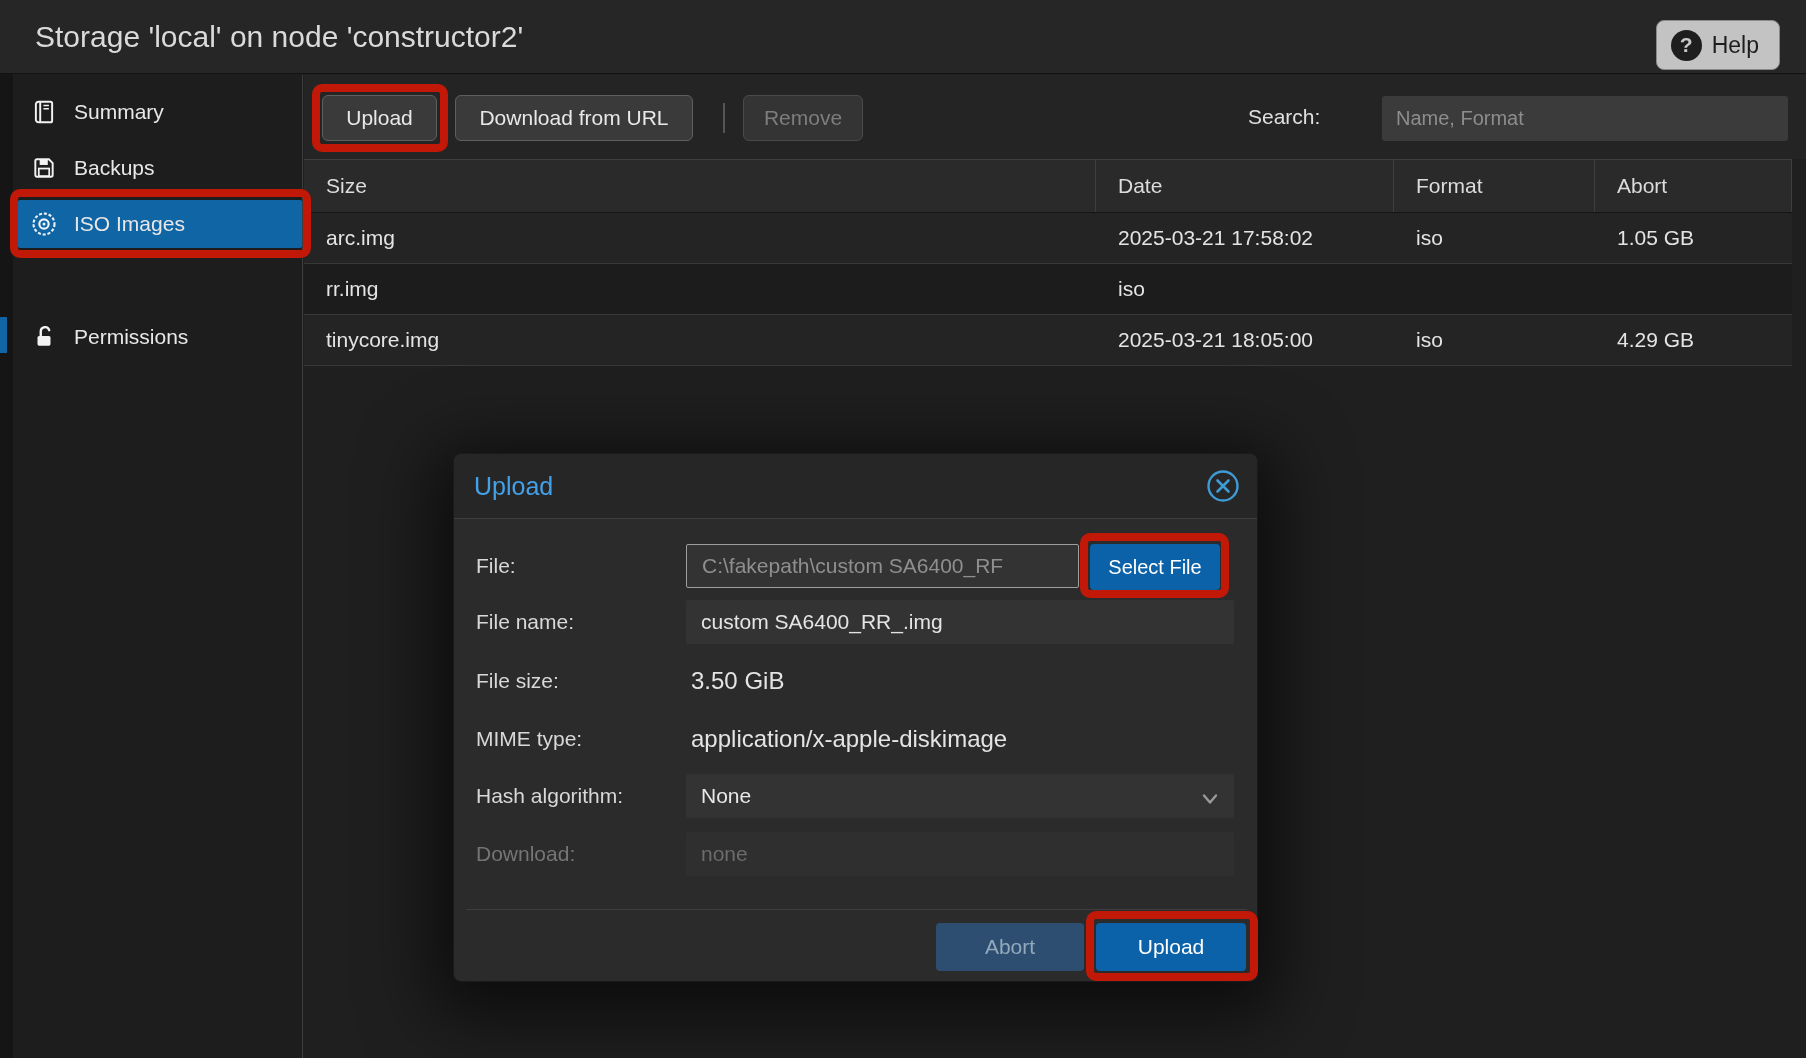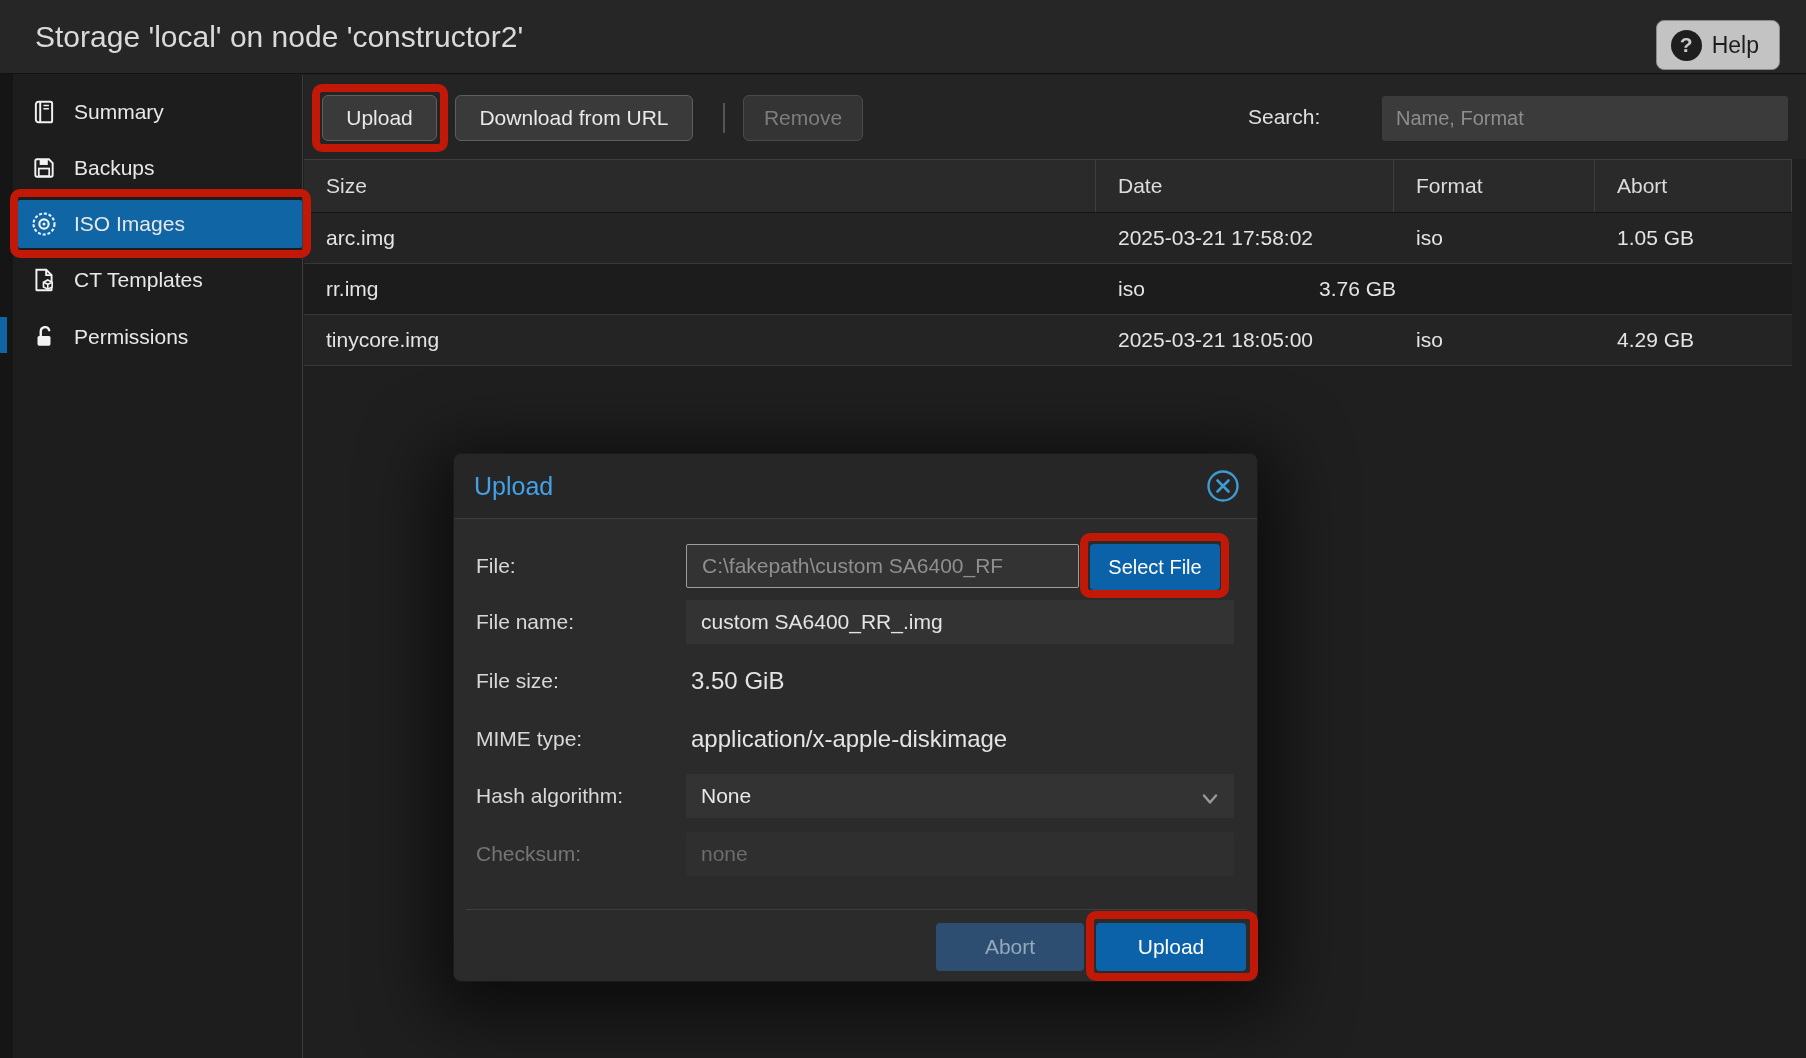--- a/index.html
+++ b/index.html
@@ -137,31 +137,20 @@
     <div class="nav-item selected" style="top:125px;">
       <span class="nav-ico">
         <svg width="28" height="28" viewBox="0 0 24 24">
             <circle cx="12" cy="12" r="9" fill="none" stroke="#eef4fa" stroke-width="1.8" stroke-dasharray="2.6 1.6"></circle>
             <circle cx="12" cy="12" r="4" fill="none" stroke="#eef4fa" stroke-width="1.8"></circle>
             <circle cx="12" cy="12" r="1.3" fill="#eef4fa"></circle>
           </svg>
       </span>
       <span>ISO Images</span>
     </div>
-    <div class="nav-item" style="top:181px;">
-      <span class="nav-ico">
-        <svg width="26" height="26" viewBox="0 0 24 24">
-            <path d="M5 2.5h9L19 7.5V21a.5.5 0 0 1-.5.5h-13A.5.5 0 0 1 5 21z" fill="none" stroke="#f2f2f2" stroke-width="1.8"></path>
-            <path d="M14 2.5v5h5" fill="none" stroke="#f2f2f2" stroke-width="1.8"></path>
-            <path d="M15.5 12l4 2v4.5l-4 2-4-2V14z" fill="#1d1d1d" stroke="#f2f2f2" stroke-width="1.5"></path>
-            <path d="M11.5 14l4 2 4-2M15.5 16v4.5" fill="none" stroke="#f2f2f2" stroke-width="1.5"></path>
-          </svg>
-      </span>
-      <span>CT Templates</span>
-    </div>
     <div class="nav-item" style="top:238px;">
       <span class="nav-ico">
         <svg width="26" height="26" viewBox="0 0 24 24">
             <rect x="6" y="11" width="12" height="9" rx="1.5" fill="#f2f2f2"></rect>
             <path d="M9 11V7a4 4 0 0 1 7.8-1.3" fill="none" stroke="#f2f2f2" stroke-width="2.2" stroke-linecap="round"></path>
           </svg>
       </span>
       <span>Permissions</span>
     </div>
   </div>
@@ -184,21 +173,20 @@
     </div>
     <div class="grid-row odd">
       <div class="cell c-name">arc.img</div>
       <div class="cell c-date">2025-03-21 17:58:02</div>
       <div class="cell c-format">iso</div>
       <div class="cell c-size">1.05 GB</div>
     </div>
     <div class="grid-row even">
       <div class="cell c-name">rr.img</div>
       <div class="cell c-format">iso</div>
-      <div class="cell c-size">3.76 GB</div>
     </div>
     <div class="grid-row odd">
       <div class="cell c-name">tinycore.img</div>
       <div class="cell c-date">2025-03-21 18:05:00</div>
       <div class="cell c-format">iso</div>
       <div class="cell c-size">4.29 GB</div>
     </div>
   </div>
 
   <div class="modal">
@@ -228,21 +216,21 @@
     <div class="m-label" style="top:320px;">Hash algorithm:</div>
     <div class="hash-select">
       <span>None</span>
       <span class="hash-chevron">
         <svg width="20" height="16" viewBox="0 0 20 16">
             <path d="M4 4.5l6 7 6-7" fill="none" stroke="#9a9a9a" stroke-width="2.4" stroke-linecap="round" stroke-linejoin="round"></path>
           </svg>
       </span>
     </div>
 
-    <div class="m-label dim" style="top:378px;">Checksum:</div>
+    <div class="m-label dim" style="top:378px;">Download:</div>
     <input class="m-input checksum-input" style="top: 378px;" disabled="" placeholder="none">
 
     <div class="modal-footsep"></div>
     <button class="abort-btn">Abort</button>
     <button class="upload-btn">Upload</button>
   </div>
 
   <div class="anno anno-toolbar-upload"></div>
   <div class="anno anno-iso"></div>
   <div class="anno anno-selectfile"></div>

